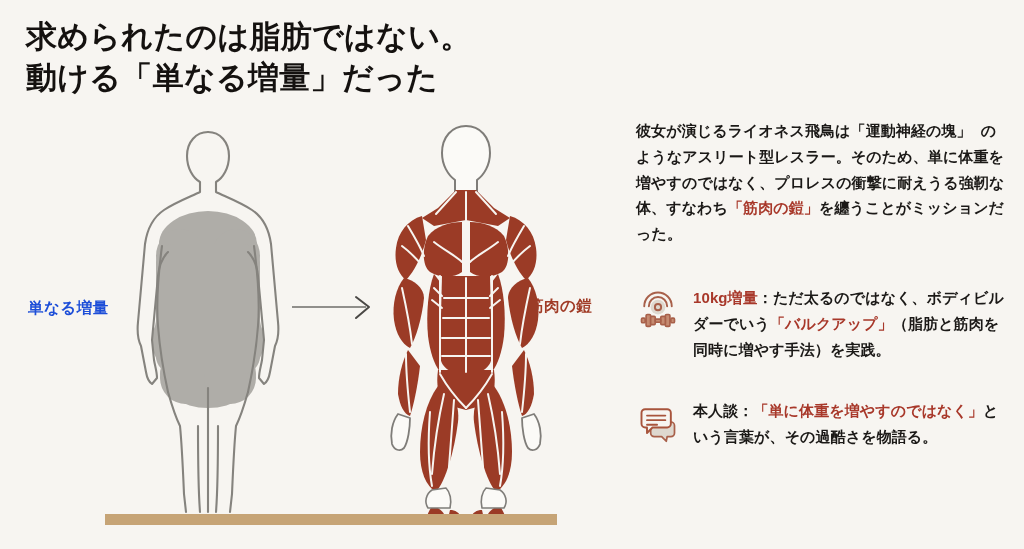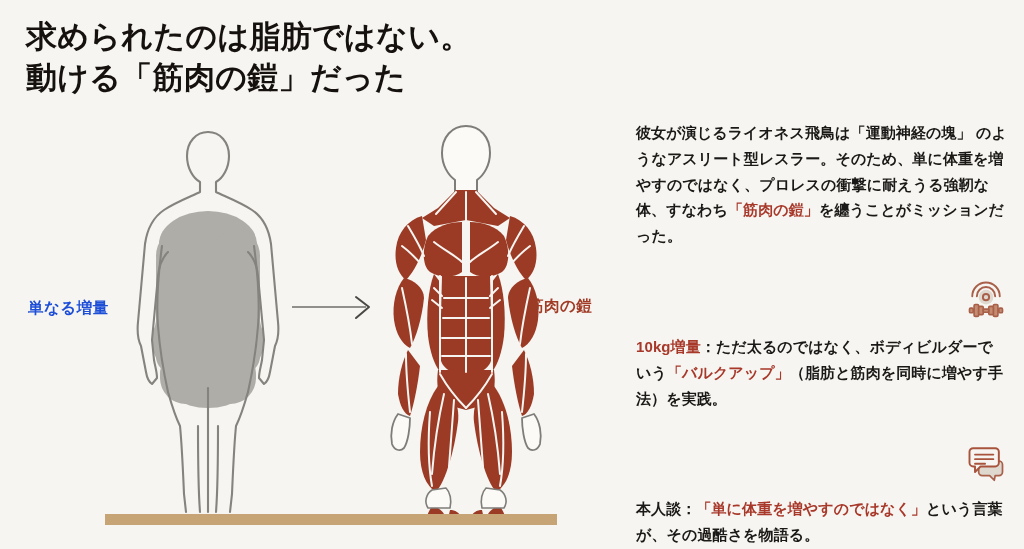--- a/index.html
+++ b/index.html
@@ -56,47 +56,47 @@
   
   .panel{position:absolute;left:636px;top:120px;width:372px;}
 
   .lead{
     font-size:15px;
     font-weight:700;
     line-height:1.72;
     color:#1b1917;
     letter-spacing:0.1px;
     margin:0;
+    font-family:Liberation Mono, monospace;
   }
   .hl{color:#a8382a;}
 
   .bullets{margin:0;padding:0;list-style:none;}
   .bullet{
     display:flex;
-    align-items:flex-end;
+    align-items:flex-start;
     gap:13px;
-    margin-top:26px;
-    flex-direction:column;
+    margin-top:36px;
   }
   .bullet-icon{flex:0 0 auto;width:44px;height:44px;margin-top:2px;}
   .bullet-text{
     font-size:15px;
     font-weight:700;
     line-height:1.72;
     color:#1b1917;
     letter-spacing:0.1px;
   }
 </style>
 </head>
 <body>
 
 <div class="stage">
 
   <div class="title">求められたのは脂肪ではない。
-動ける「筋肉の鎧」だった</div>
+動ける「単なる増量」だった</div>
 
   <div class="visual">
 
     <div class="fig-label fat">単なる増量</div>
     <div class="fig-label muscle">筋肉の鎧</div>
 
     <svg class="arrow" viewBox="0 0 82 26">
       <line x1="0" y1="13" x2="74" y2="13" stroke="#6e6c68" stroke-width="1.6"></line>
       <polyline points="64,3 77,13 64,24" fill="none" stroke="#4a4845" stroke-width="2" stroke-linecap="round" stroke-linejoin="round"></polyline>
     </svg>

